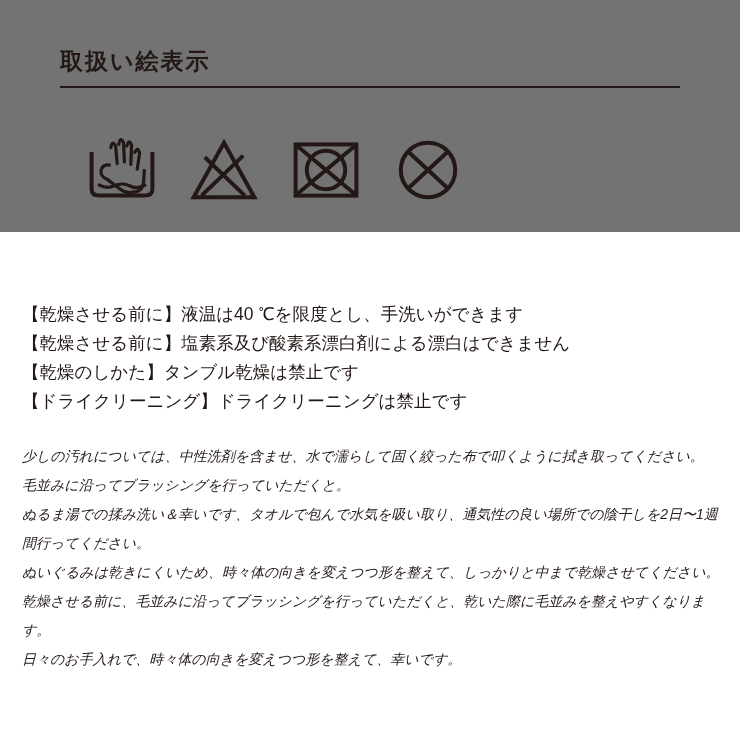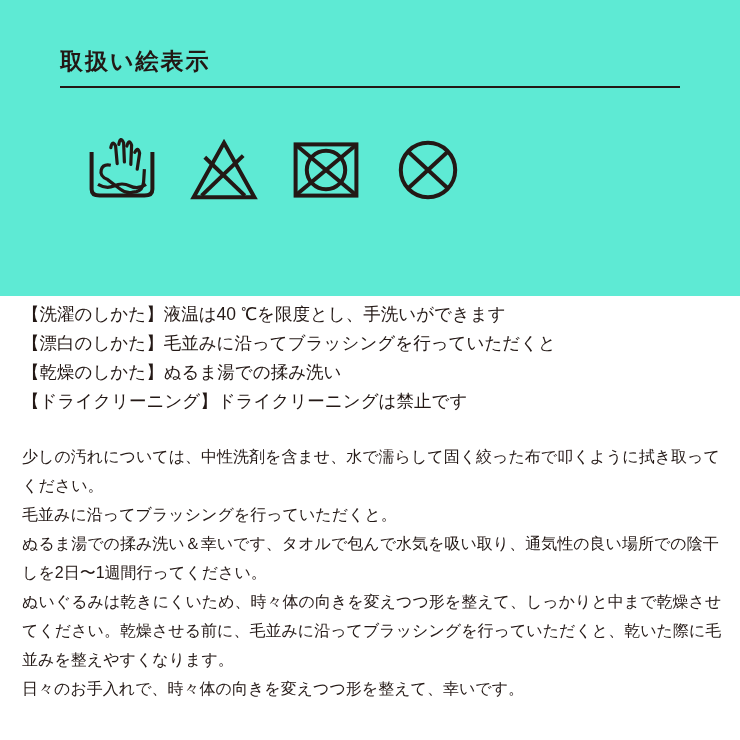--- a/index.html
+++ b/index.html
@@ -18,22 +18,22 @@
     position: relative;
     width: 740px;
     height: 740px;
     background: #ffffff;
   }
   .symbols-panel {
     position: absolute;
     left: 0;
     top: 0;
     width: 740px;
-    height: 296px;
-    background: #5eead4;
+    height: 232px;
+    background: #737373;
   }
   .title-wrap {
     position: absolute;
     left: 60px;
     top: 48px;
     width: 620px;
   }
   .title {
     font-size: 23px;
     font-weight: bold;
@@ -75,23 +75,24 @@
     font-size: 17.5px;
     line-height: 29px;
     color: #231815;
     white-space: nowrap;
   }
   .notes {
     margin-top: 26px;
   }
   .notes p {
     margin: 0;
-    font-size: 16px;
+    font-size: 14px;
     line-height: 29px;
     color: #231815;
+    font-style: italic;
   }
 </style>
 </head>
 <body>
 
 <div class="page">
 
   <div class="symbols-panel">
 
     <div class="title-wrap">
@@ -129,23 +130,23 @@
         <line x1="24" y1="26" x2="76" y2="74" stroke="#231815" stroke-width="5"></line>
         <line x1="76" y1="26" x2="24" y2="74" stroke="#231815" stroke-width="5"></line>
       </svg>
 
     </div>
   </div>
 
   <div class="text-block">
 
     <ul class="care-list">
-      <li>【洗濯のしかた】液温は40 ℃を限度とし、手洗いができます</li>
-      <li>【漂白のしかた】毛並みに沿ってブラッシングを行っていただくと</li>
-      <li>【乾燥のしかた】ぬるま湯での揉み洗い</li>
+      <li>【乾燥させる前に】液温は40 ℃を限度とし、手洗いができます</li>
+      <li>【乾燥させる前に】塩素系及び酸素系漂白剤による漂白はできません</li>
+      <li>【乾燥のしかた】タンブル乾燥は禁止です</li>
       <li>【ドライクリーニング】ドライクリーニングは禁止です</li>
     </ul>
 
     <div class="notes">
       <p>少しの汚れについては、中性洗剤を含ませ、水で濡らして固く絞った布で叩くように拭き取ってください。</p>
       <p>毛並みに沿ってブラッシングを行っていただくと。</p>
       <p>ぬるま湯での揉み洗い＆幸いです、タオルで包んで水気を吸い取り、通気性の良い場所での陰干しを2日〜1週間行ってください。</p>
       <p>ぬいぐるみは乾きにくいため、時々体の向きを変えつつ形を整えて、しっかりと中まで乾燥させてください。乾燥させる前に、毛並みに沿ってブラッシングを行っていただくと、乾いた際に毛並みを整えやすくなります。</p>
       <p>日々のお手入れで、時々体の向きを変えつつ形を整えて、幸いです。</p>
     </div>

